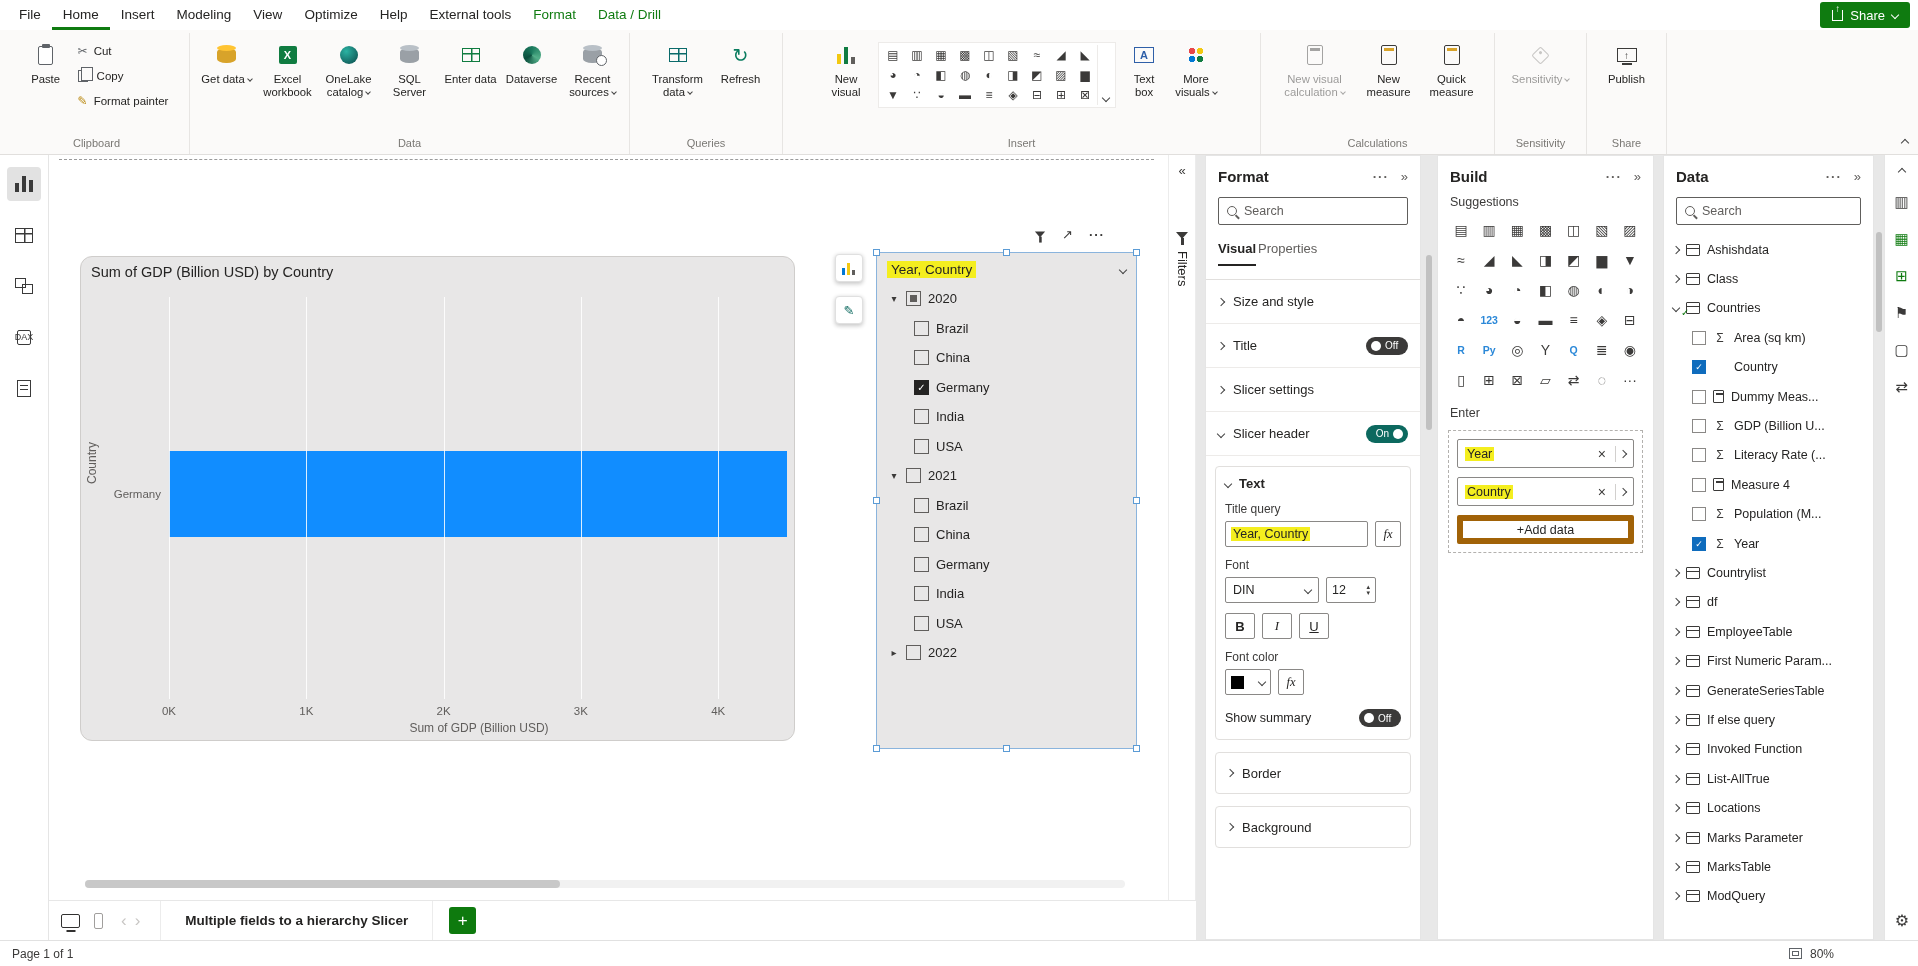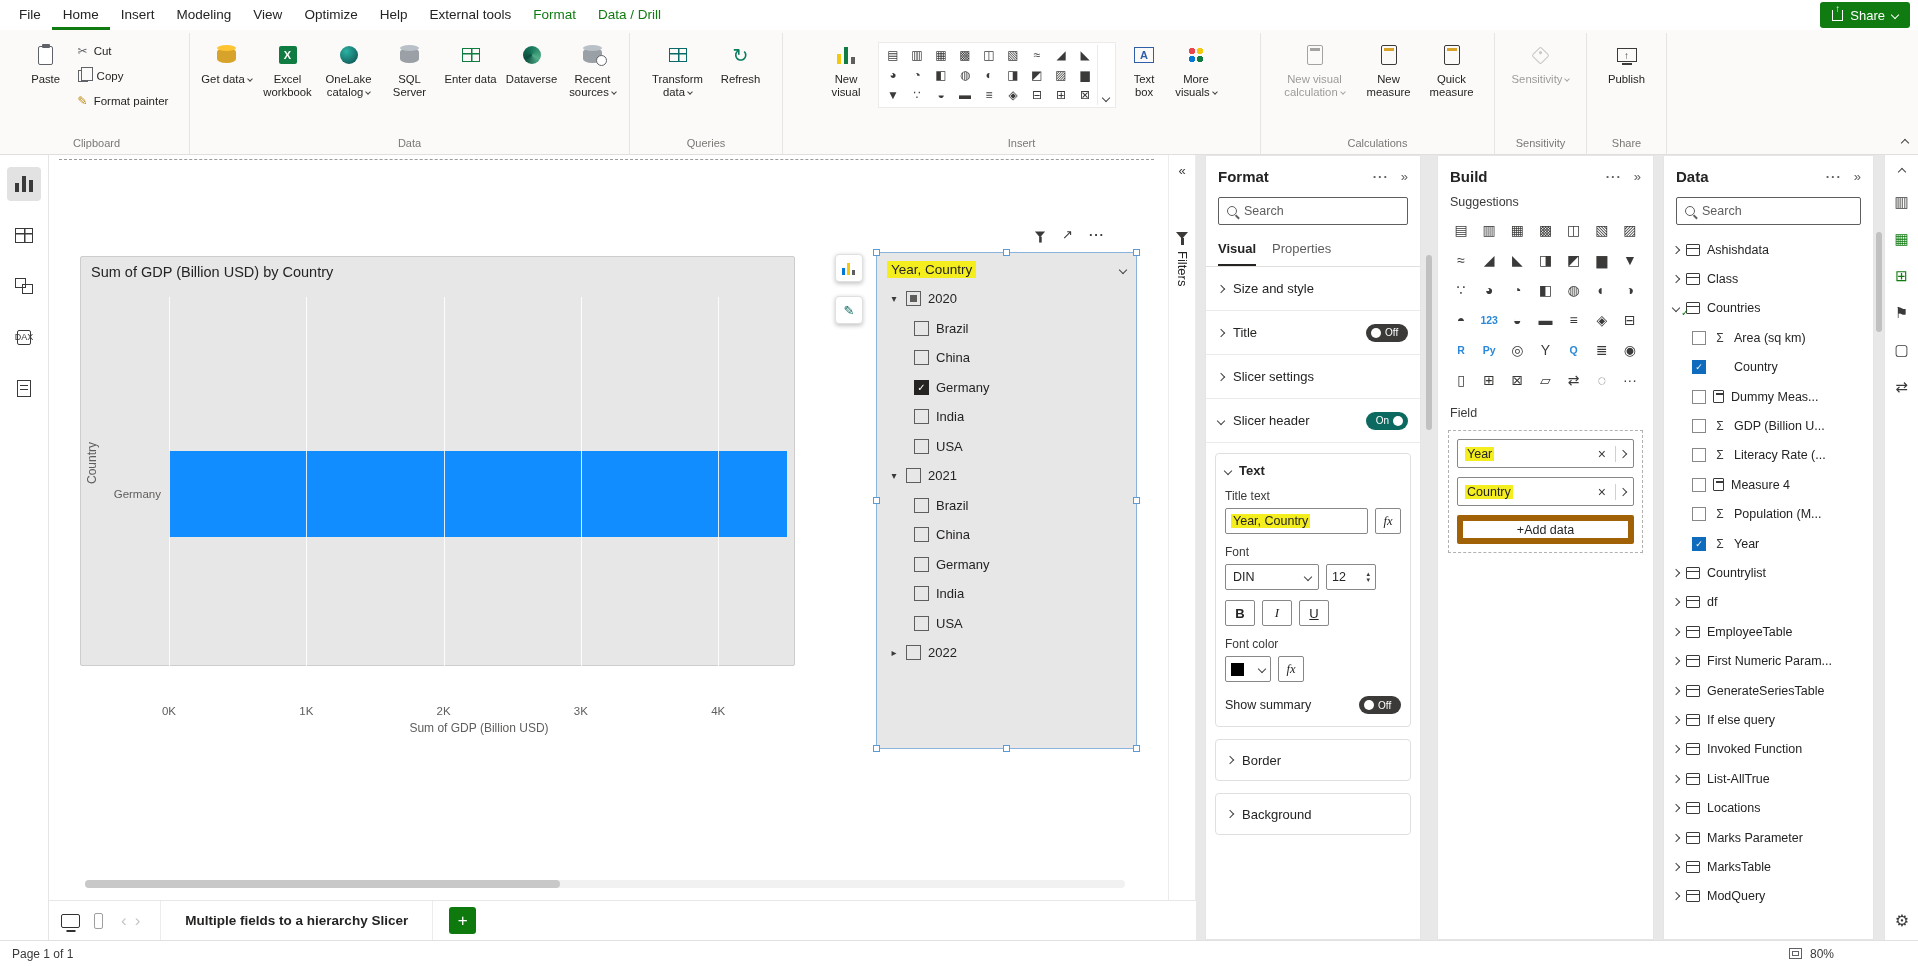--- a/index.html
+++ b/index.html
@@ -90,21 +90,21 @@
   .gridic{width:18px;height:15px;border:1.5px solid #3a3a3a;background:linear-gradient(#3a3a3a,#3a3a3a) 0 4px/100% 1.5px no-repeat,linear-gradient(#3a3a3a,#3a3a3a) 8px 0/1.5px 100% no-repeat}
   .modelic{position:relative;width:18px;height:16px}
   .modelic::before{content:"";position:absolute;left:0;top:0;width:9px;height:8px;border:1.5px solid #3a3a3a}
   .modelic::after{content:"";position:absolute;right:0;bottom:0;width:9px;height:8px;border:1.5px solid #3a3a3a}
   .daxic{width:14px;height:15px;border:1.5px solid #3a3a3a;border-radius:2px;display:flex;align-items:center;justify-content:center;font-size:9px;color:#3a3a3a}
   .docic{width:14px;height:17px;border:1.5px solid #3a3a3a;background:linear-gradient(#3a3a3a,#3a3a3a) 2px 4px/8px 1.2px no-repeat,linear-gradient(#3a3a3a,#3a3a3a) 2px 8px/8px 1.2px no-repeat}
 
   
   #canvas{position:absolute;left:49px;top:155px;width:1119px;height:745px;background:#fff;overflow:hidden}
   .page-dash{position:absolute;left:10px;right:14px;top:4px;border-top:1px dashed #9a9a9a}
-  #chart-visual{position:absolute;left:31px;top:101px;width:715px;height:410px;background:#e8e7e7;border:1px solid #cfcdcb;border-radius:2px}
+  #chart-visual{position:absolute;left:31px;top:101px;width:715px;height:485px;background:#e8e7e7;border:1px solid #cfcdcb;border-radius:12px}
   .chart-title{position:absolute;left:10px;top:7px;font-size:14.5px;color:#252423}
   #plot{position:absolute;left:88px;top:40px;width:620px;height:402px}
   .gridline{position:absolute;top:0;bottom:0;width:1px;background:rgba(255,255,255,.85)}
   #bar{position:absolute;left:0;top:154px;height:86px}
   .cat-label{position:absolute;left:26px;top:231px;width:54px;text-align:right;font-size:11.5px;color:#605e5c}
   .y-title{position:absolute;left:4px;top:185px;writing-mode:vertical-rl;transform:rotate(180deg);font-size:12px;color:#605e5c}
   .tick{position:absolute;top:448px;transform:translateX(-50%);font-size:11.5px;color:#605e5c}
   .x-title{position:absolute;left:88px;width:620px;top:464px;text-align:center;font-size:12px;color:#605e5c}
 
   
@@ -145,21 +145,21 @@
   .pane{position:absolute;top:155px;bottom:26px;background:#fff;border:1px solid #e5e5e5;overflow:hidden}
   .pane-h{display:flex;align-items:center;padding:12px 12px 6px}
   .pane-title{font-size:15px;font-weight:600;color:#252423;flex:1}
   .ph-ic{color:#605e5c;font-size:13px;margin-left:12px}
   .search{margin:6px 12px;display:flex;align-items:center;gap:7px;height:28px;border:1px solid #605e5c;border-radius:2px;padding:0 8px;background:#fff}
   .search input{border:none;outline:none;flex:1;font-size:12.5px;font-family:inherit;color:#252423;background:transparent}
   .search input::placeholder{color:#605e5c}
 
   
   #format-pane{left:1205px;width:216px}
-  .ftabs{display:flex;align-items:center;gap:16px;padding:10px 12px 0;border-bottom:1px solid #e1dfdd}
+  .ftabs{display:flex;align-items:center;gap:2px;padding:10px 12px 13px;border-bottom:1px solid #e1dfdd}
   .ftab{font-size:13px;color:#605e5c;padding-bottom:8px;border-bottom:2.5px solid transparent}
   .ftab.active{color:#252423;font-weight:700;border-bottom-color:#252423}
   .fsec{display:flex;align-items:center;gap:9px;height:44px;border-bottom:1px solid #edebe9;padding:0 12px;font-size:13px;color:#252423}
   .pill{margin-left:auto;min-width:42px;height:18px;border-radius:9px;display:flex;align-items:center;gap:4px;padding:0 5px;font-size:10px;color:#fff}
   .pill .knob{width:10px;height:10px;border-radius:50%;background:#fff;flex:none}
   .pill.Off{background:#3b3a39}
   .pill.On{background:#0c695f;flex-direction:row-reverse}
   .fcard{margin:10px 9px 0;border:1px solid #e1dfdd;border-radius:4px;padding:9px 9px 12px}
   .fcard-h{display:flex;gap:8px;align-items:center;font-size:13px;font-weight:700;color:#252423}
   .flabel{font-size:12px;color:#3b3a39;margin:11px 0 5px}
@@ -762,21 +762,21 @@
             <span>On</span>
           </span>
         </div>
       </div>
 
     <div class="fcard">
       <div class="fcard-h">
         <span class="chev down sm"></span>
         <span>Text</span>
       </div>
-      <div class="flabel">Title text</div>
+      <div class="flabel">Title query</div>
       <div class="frow">
         <div class="finput">
             <span class="hl">Year, Country</span>
           </div>
         <div class="fx">fx</div>
       </div>
       <div class="flabel">Font</div>
       <div class="frow">
         <div class="fselect">
             <span>DIN</span>
@@ -997,21 +997,21 @@
         </div>
 
         <div class="cell">
           <span>◌</span>
         </div>
 
         <div class="cell">
           <span>···</span>
         </div>
       </div>
-    <div class="bp-label" style="padding-top:14px">Field</div>
+    <div class="bp-label" style="padding-top:14px">Enter</div>
     <div class="wells">
       <div class="well">
         <span class="hl">Year</span>
         <span class="well-x">×</span>
         <span class="well-sep"></span>
         <span class="chev right sm"></span>
       </div>
       <div class="well">
         <span class="hl">Country</span>
         <span class="well-x">×</span>

